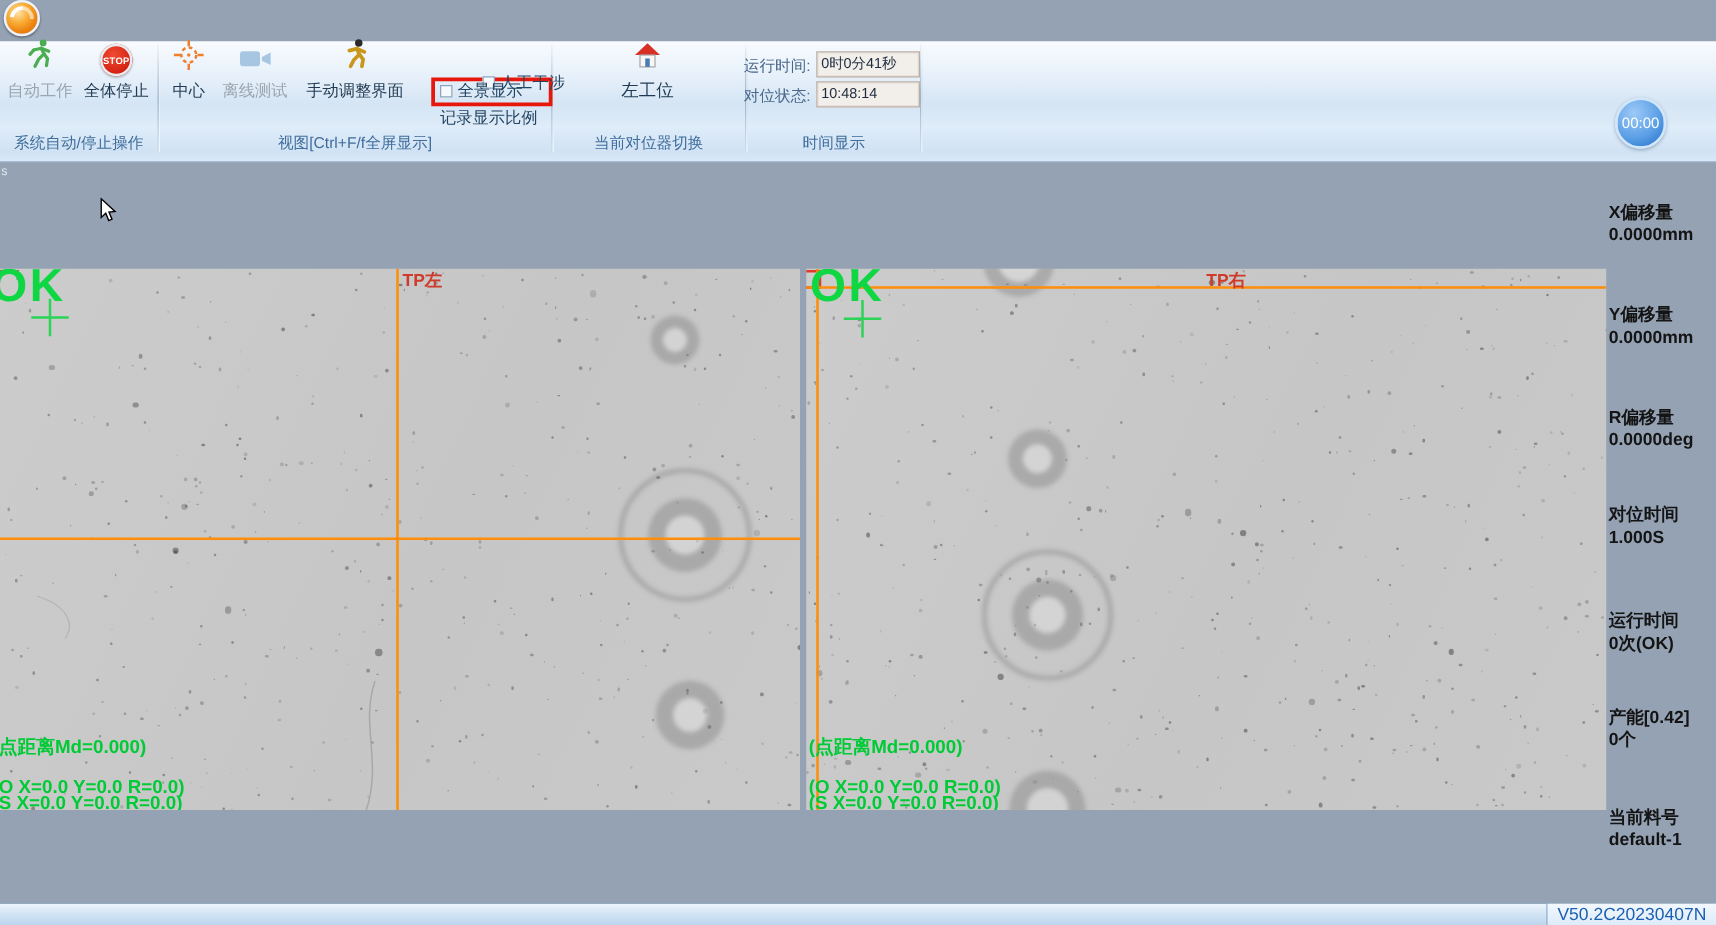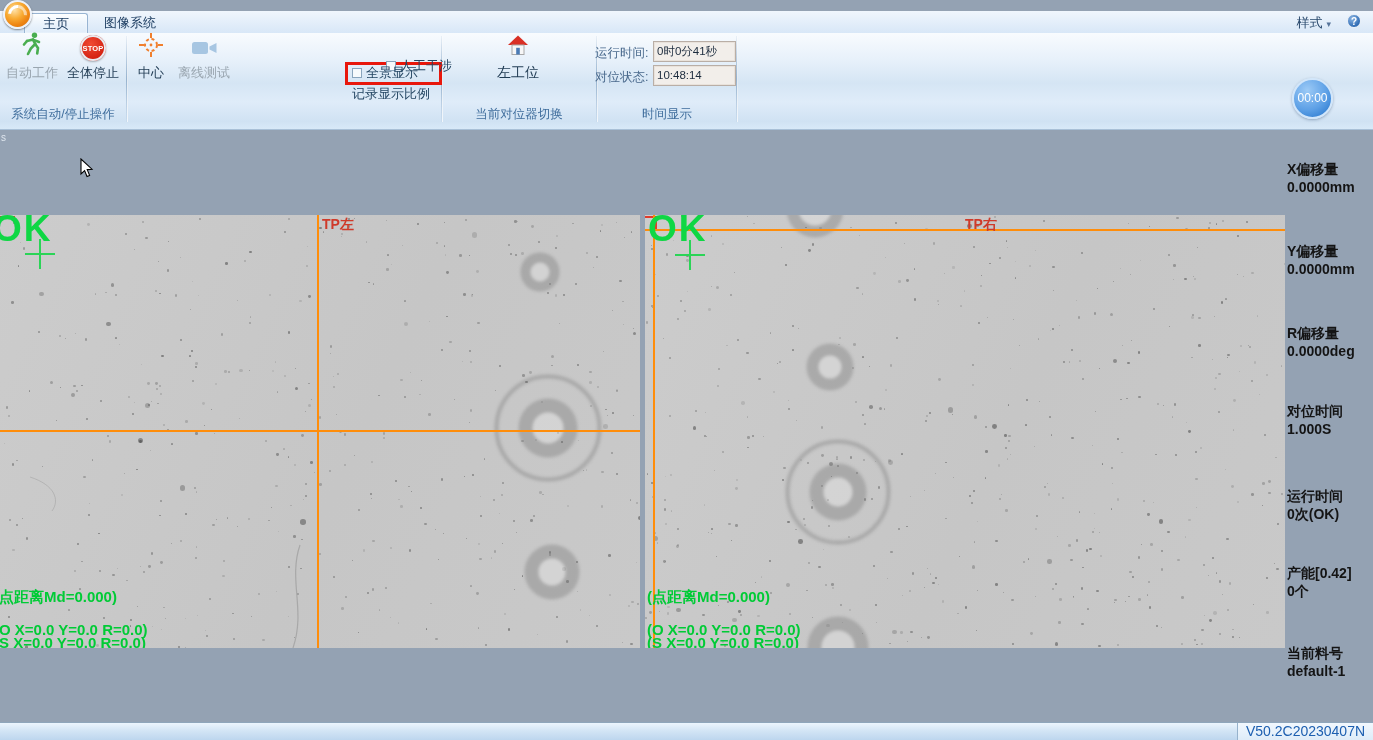--- a/index.html
+++ b/index.html
@@ -108,26 +108,20 @@
   .version { position:absolute; left:1237px; top:0; width:136px; height:18px; border-left:1px solid #96b2cc;
     background:linear-gradient(#f2f8fe,#dcebf8); color:#1d5fb0; font-size:14px; text-align:center; line-height:17px; }
 </style>
 </head>
 <body>
 
 <div id="page">
 
   <div class="logo"></div>
 
-  <div class="tabrow">
-    <div class="tab active" style="left:24px;width:64px;">主页</div>
-    <div class="tab" style="left:93px;width:74px;">图像系统</div>
-    <div class="stylemenu"><span>样式</span><span class="caret">▾</span></div>
-    <div class="helpicon">?</div>
-  </div>
 
   <div class="ribbon">
     <div class="gsep" style="left:126px"></div>
     <div class="gsep" style="left:441px"></div>
     <div class="gsep" style="left:596px"></div>
     <div class="gsep" style="left:736px"></div>
 
     <div class="bigbtn disabled" style="left:4px;width:56px;">
       <span><svg width="26" height="26" viewBox="0 0 26 26">
             <g stroke="#4aae50" stroke-width="2.6" fill="none" stroke-linecap="round">
@@ -159,32 +153,44 @@
           </svg></span>
       <span class="lbl">中心</span>
     </div>
     <div class="bigbtn disabled" style="left:175px;width:58px;">
       <span><svg width="27" height="18" viewBox="0 0 27 18">
             <rect x="1" y="3" width="16" height="12" rx="2.5" fill="#a7c6e2"></rect>
             <path d="M18.5 7.5 L25.5 4 V14 L18.5 10.5 Z" fill="#a7c6e2"></path>
           </svg></span>
       <span class="lbl">离线测试</span>
     </div>
+    <div class="bigbtn" style="left:238px;width:92px;">
+      <span><svg width="24" height="26" viewBox="0 0 24 26">
+            <g stroke="#c9971a" stroke-width="3" fill="none" stroke-linecap="round">
+              <path d="M7.5 10.5 L13.5 9 L15.5 13.5 L11 18 L8.5 23"></path>
+              <path d="M15.5 13.5 L18.5 17.5 L17.5 23"></path>
+              <path d="M13.5 9 L19.5 11.5"></path>
+            </g>
+            <circle cx="15" cy="4.4" r="3" fill="#2b2b2b"></circle>
+          </svg></span>
+      <span class="lbl">手动调整界面</span>
+    </div>
     <div class="redbox"></div>
     <div class="cbrow" style="left:352px;top:25px;padding-left:34px;">
       <span class="cbox"></span>
       <span>人工干涉</span>
     </div>
     <div class="cbrow" style="left:352px;top:32px;">
       <span class="cbox"></span>
       <span>全景显示</span>
     </div>
     <div class="cbrow" style="left:352px;top:53px;">
       <span>记录显示比例</span>
     </div>
+    <div class="glabel" style="left:127px;width:314px;">视图[Ctrl+F/f全屏显示]</div>
 
     <div class="bigbtn" style="left:480px;width:76px;">
       <span><svg width="26" height="24" viewBox="0 0 26 24">
             <path d="M3 12 L13 2.5 L23 12 Z" fill="#d93025"></path>
             <rect x="7" y="12" width="12" height="9.5" fill="#f7f7f7" stroke="#a8a8a8"></rect>
             <rect x="11.2" y="14.8" width="3.6" height="6.7" fill="#4a7bb5"></rect>
           </svg></span>
       <span class="lbl" style="font-size:14px">左工位</span>
     </div>
     <div class="glabel" style="left:442px;width:154px;">当前对位器切换</div>

